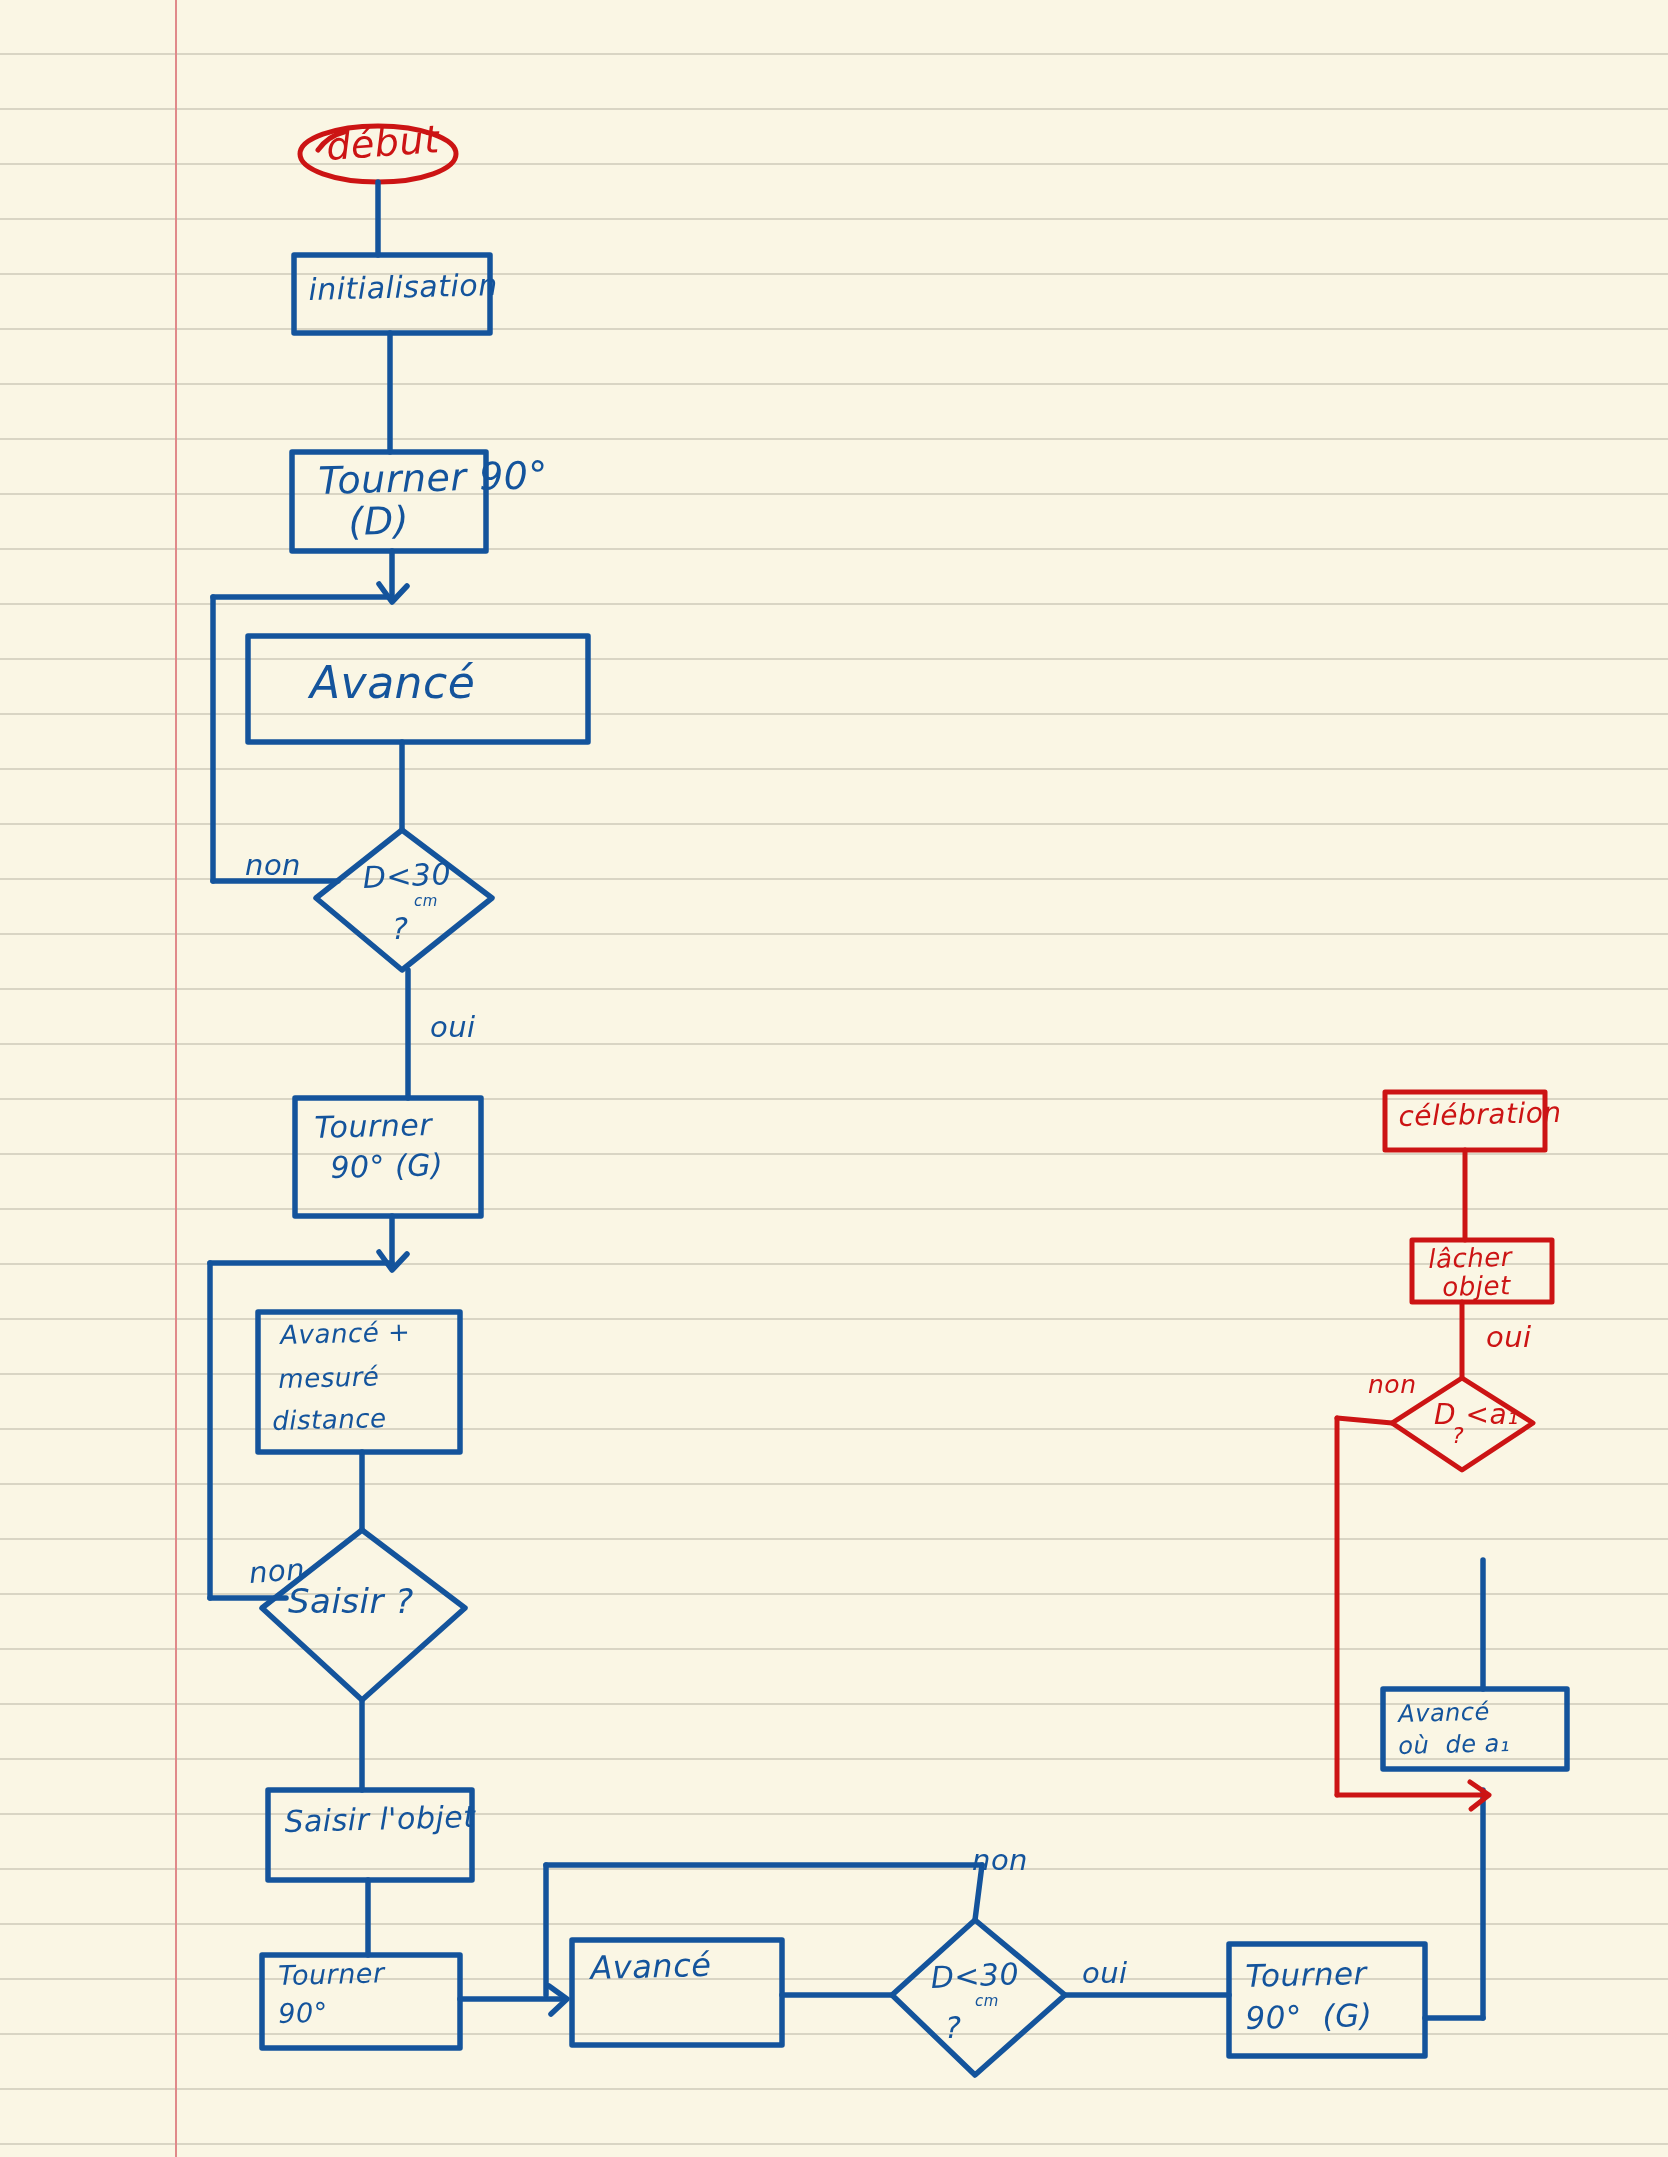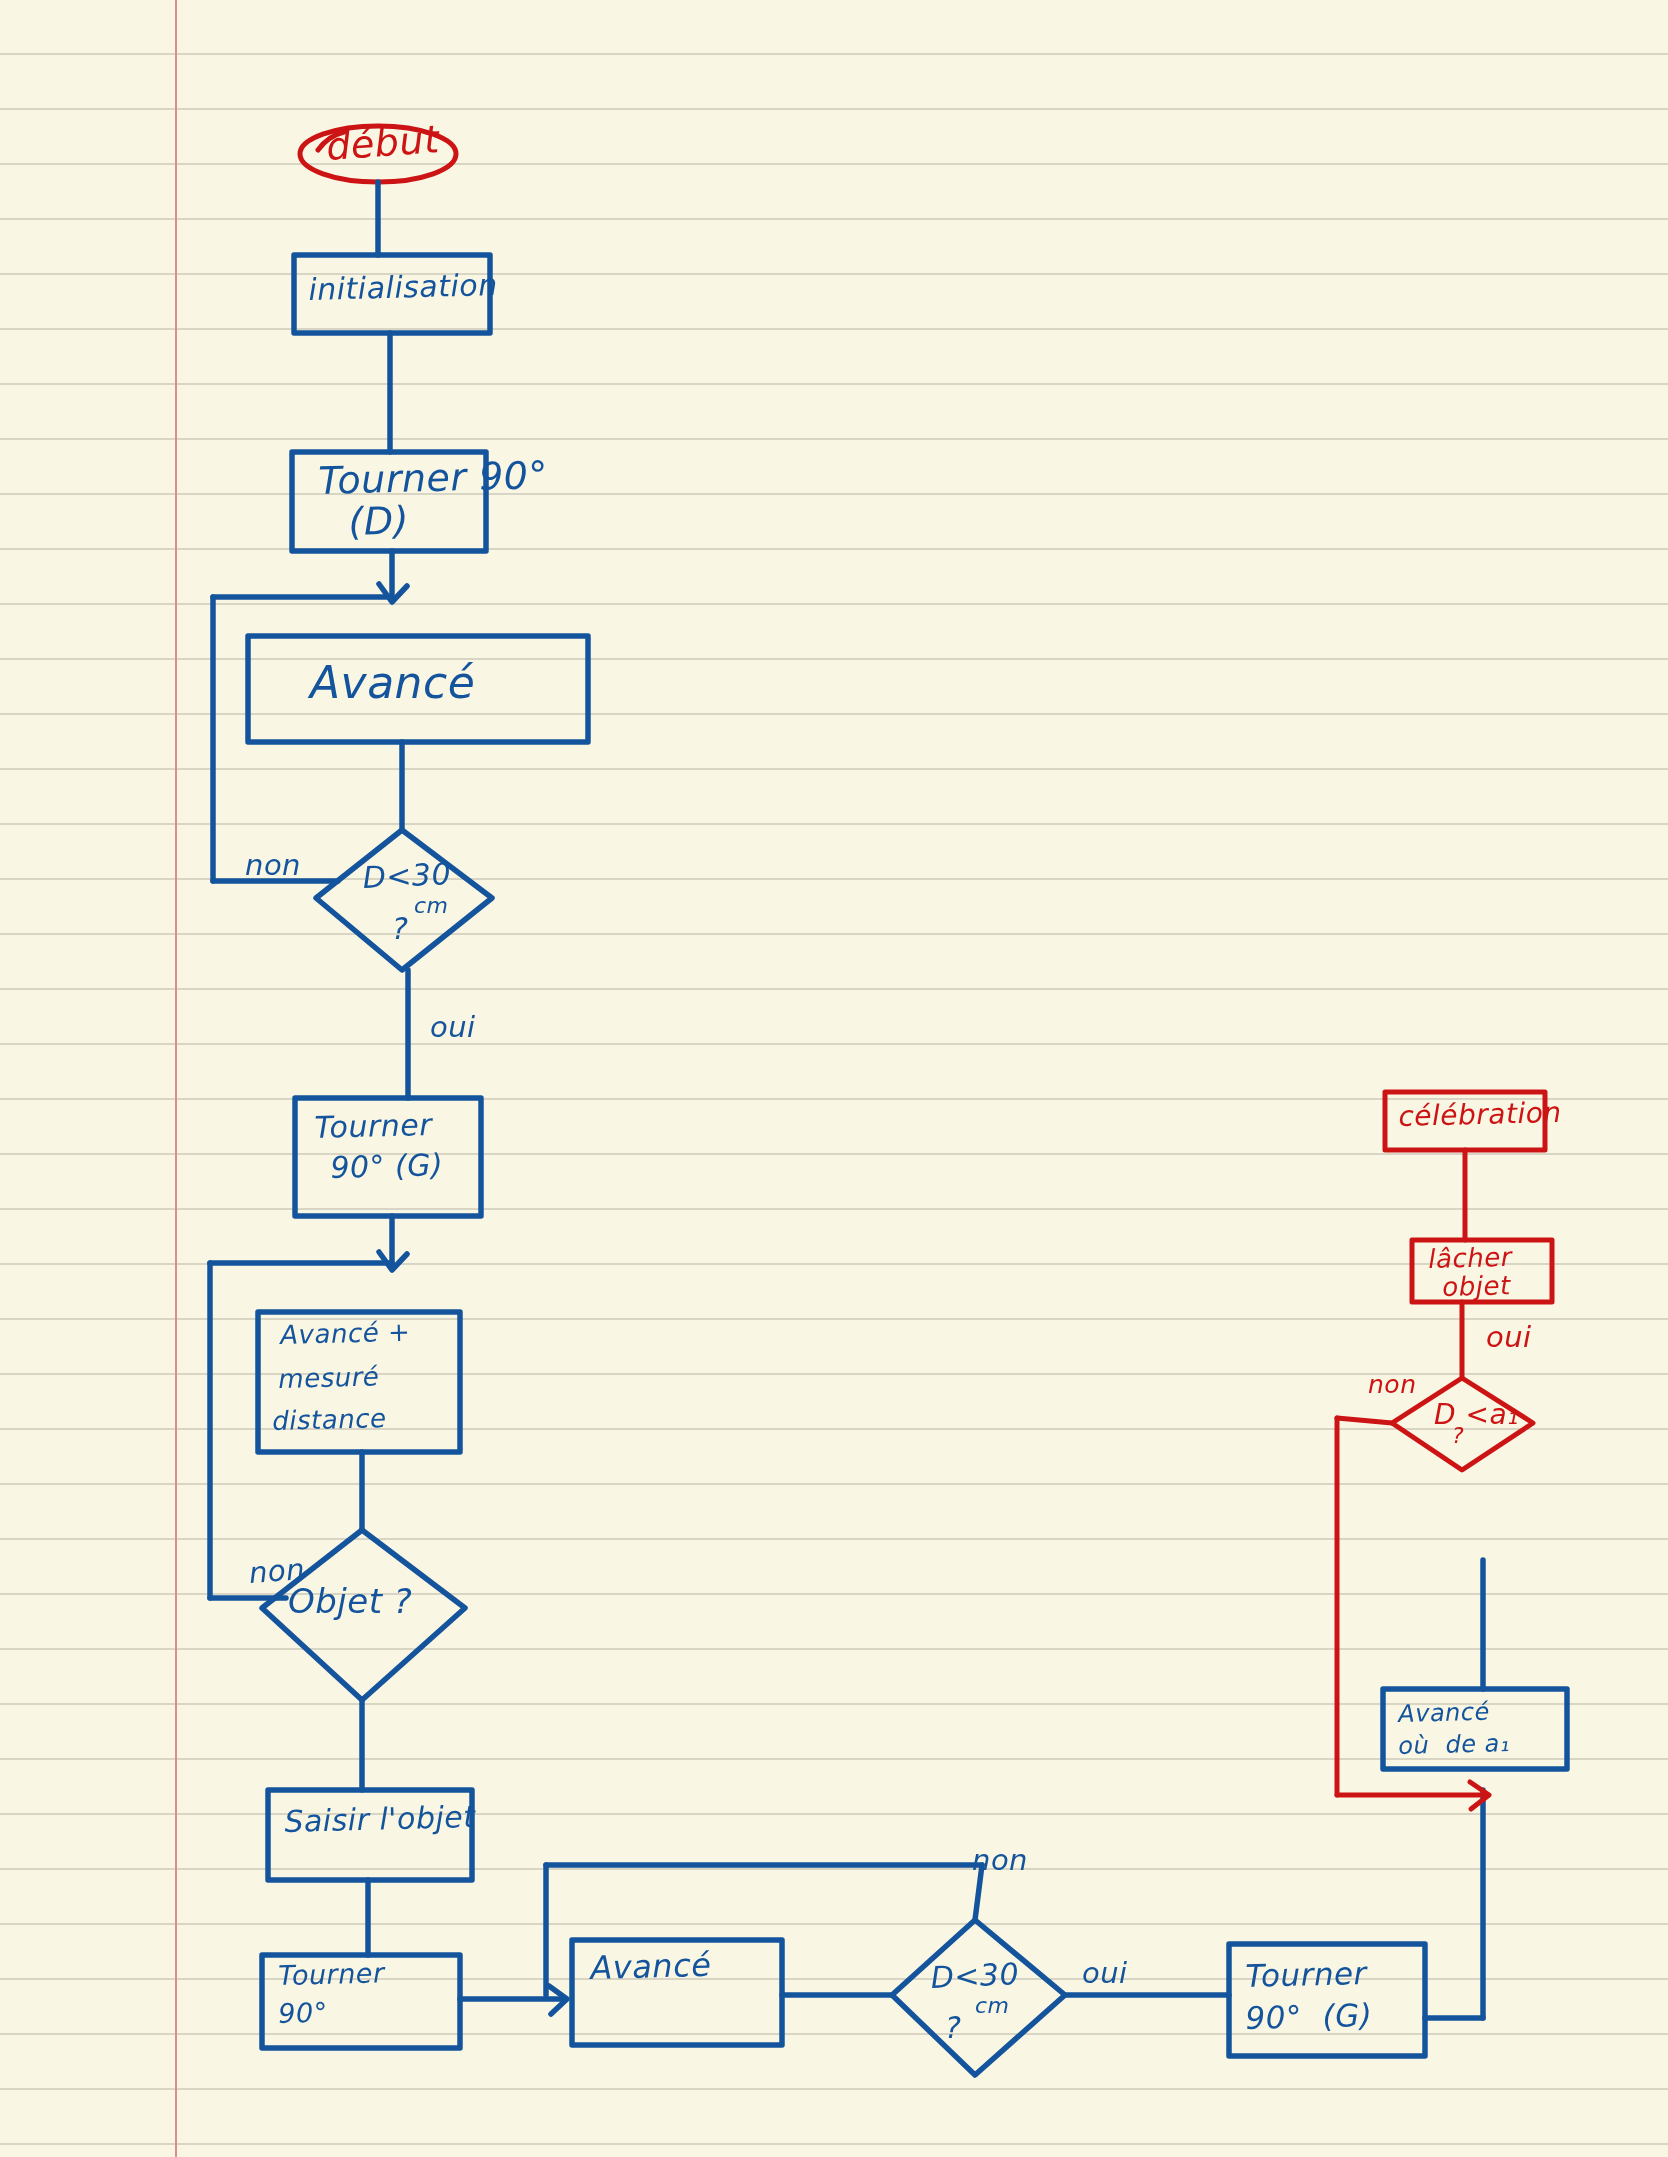--- a/index.html
+++ b/index.html
@@ -39,21 +39,21 @@
     white-space:pre;
     line-height:1.05;
     letter-spacing:.5px;
     transform-origin:left top;
     pointer-events:none;
   }
   .hw.red{color:#cc1414;}
   .n-label{font-size:29px;font-style:italic;}
   .b-text{font-size:30px;}
   .big{font-size:38px;}
-  .small{font-size:22px;}
+  .small{font-size:15px;}
   .tiny{font-size:19px;}
   .tilt1{transform:rotate(-2.5deg);}
   .tilt2{transform:rotate(-4deg);}
   .tilt3{transform:rotate(-1.5deg);}
 </style>
 </head>
 <body>
 
 <div id="paper"></div>
 <div id="margin-line"></div>
@@ -159,21 +159,21 @@
 <div class="hw n-label" style="left:430px;top:1012px;">oui</div>
 
 <div class="hw b-text tilt3" style="left:314px;top:1112px;">Tourner</div>
 <div class="hw b-text tilt3" style="left:330px;top:1152px;">90° (G)</div>
 
 <div class="hw small tilt3" style="left:280px;top:1322px;font-size:26px;">Avancé +</div>
 <div class="hw small tilt3" style="left:278px;top:1366px;font-size:26px;">mesuré</div>
 <div class="hw small tilt3" style="left:272px;top:1408px;font-size:26px;">distance</div>
 
 <div class="hw n-label tilt2" style="left:248px;top:1558px;">non</div>
-<div class="hw b-text" style="left:288px;top:1584px;font-size:34px;">Objet ?</div>
+<div class="hw b-text" style="left:288px;top:1584px;font-size:34px;">Saisir ?</div>
 
 <div class="hw b-text tilt3" style="left:284px;top:1806px;">Saisir l'objet</div>
 
 <div class="hw small tilt3" style="left:278px;top:1962px;font-size:27px;">Tourner</div>
 <div class="hw small tilt3" style="left:278px;top:2000px;font-size:27px;">90°</div>
 
 <div class="hw b-text tilt3" style="left:590px;top:1952px;font-size:32px;">Avancé</div>
 
 <div class="hw n-label" style="left:972px;top:1845px;">non</div>
 <div class="hw b-text tilt1" style="left:930px;top:1962px;">D&lt;30</div>

